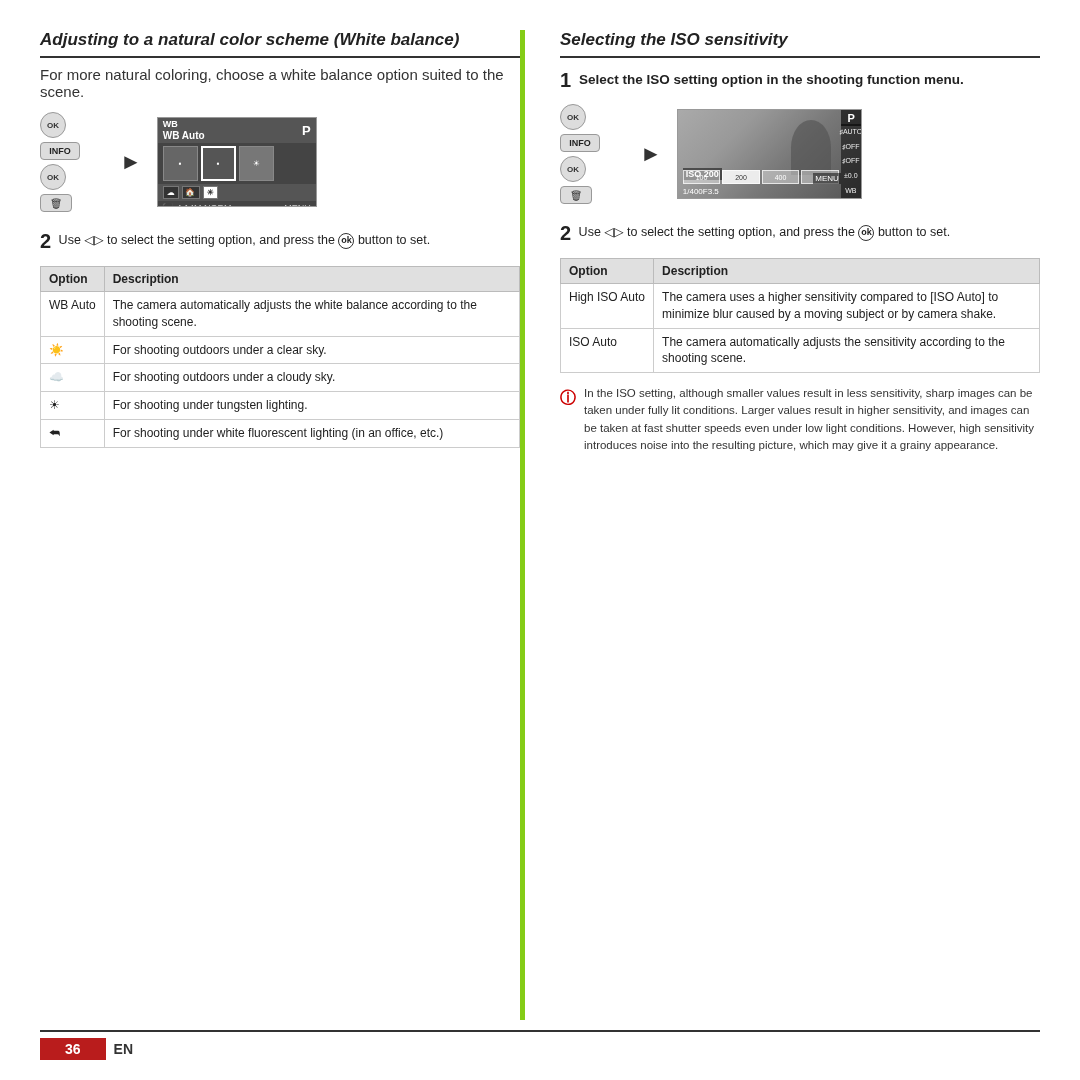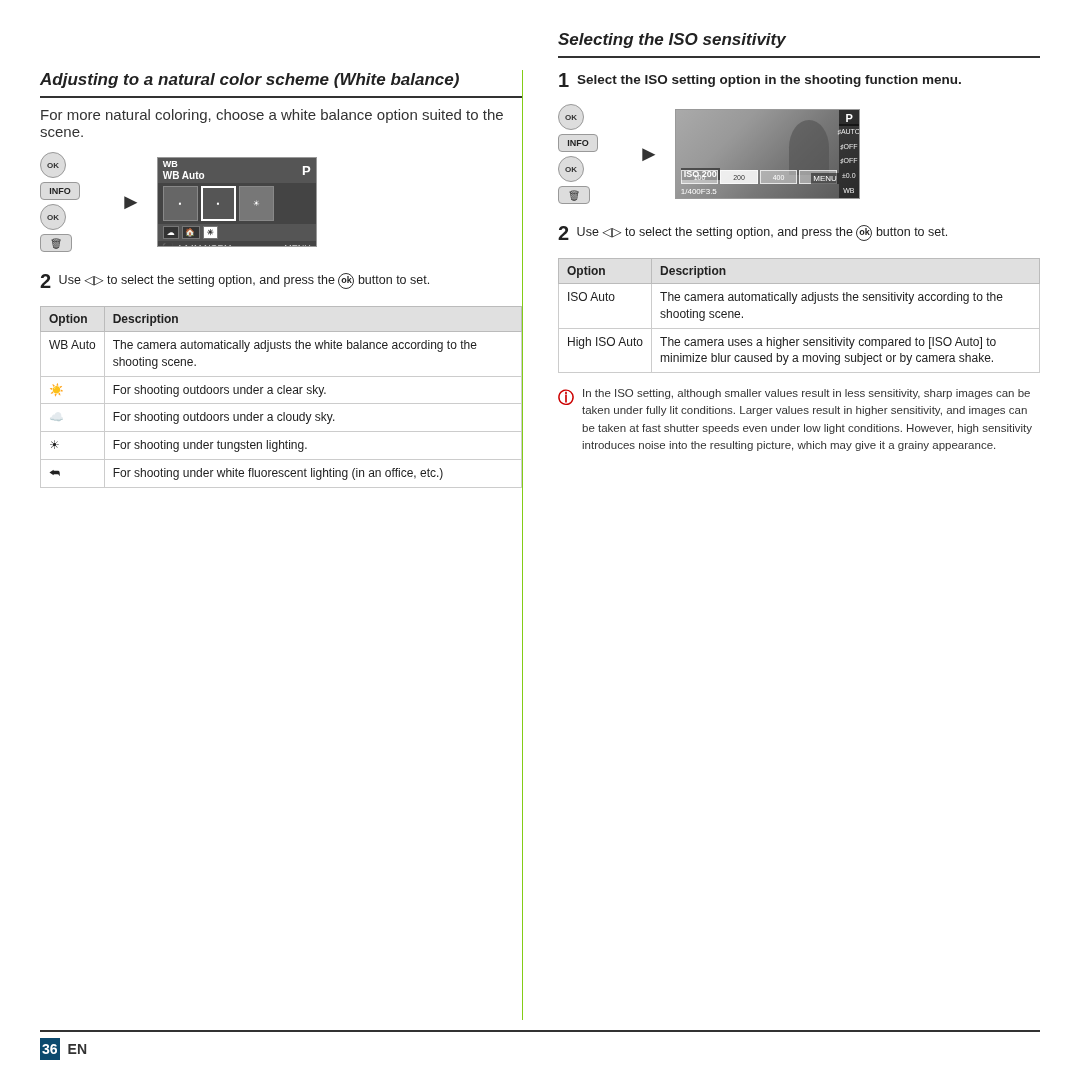--- a/index.html
+++ b/index.html
@@ -19,22 +19,21 @@
       flex-direction: column;
       padding: 30px 40px 20px 40px;
     }
     .columns {
       display: flex;
       gap: 30px;
       flex: 1;
     }
     .col-left {
       flex: 1;
-      border-right: 1px solid #84cc16;
-      margin-top: 40px;
+      border-right: 5px solid #84cc16;
     }
     .col-right {
       flex: 1;
       padding-left: 5px;
     }
     .section-title {
       font-style: italic;
       font-weight: bold;
       font-size: 17px;
       margin-bottom: 8px;
@@ -242,25 +241,25 @@
       margin-top: 1px;
     }
     .page-footer {
       border-top: 2px solid #333;
       padding-top: 6px;
       margin-top: 10px;
       display: flex;
       align-items: center;
     }
     .page-num-box {
-      background: #0c4a6e;
+      background: #b91c1c;
       color: #fff;
       font-size: 14px;
       font-weight: bold;
-      padding: 3px 2px;
+      padding: 3px 25px;
       margin-right: 8px;
     }
     .footer-lang {
       font-size: 14px;
       font-weight: bold;
       color: #333;
     }
     .camera-controls {
       display: flex;
       flex-direction: column;
@@ -470,26 +469,26 @@
 
       <table>
         <thead>
           <tr>
             <th>Option</th>
             <th>Description</th>
           </tr>
         </thead>
         <tbody id="right-table-body">
         <tr>
+              <td class="td-option">High ISO Auto</td>
+              <td>The camera uses a higher sensitivity compared to [ISO Auto] to minimize blur caused by a moving subject or by camera shake.</td>
+            </tr>
+            <tr>
               <td class="td-option">ISO Auto</td>
               <td>The camera automatically adjusts the sensitivity according to the shooting scene.</td>
-            </tr>
-            <tr>
-              <td class="td-option">High ISO Auto</td>
-              <td>The camera uses a higher sensitivity compared to [ISO Auto] to minimize blur caused by a moving subject or by camera shake.</td>
             </tr>
           </tbody>
       </table>
 
       <div class="note-block">
         <div class="note-icon">ⓘ</div>
         <div>In the ISO setting, although smaller values result in less sensitivity, sharp images can be taken under fully lit conditions. Larger values result in higher sensitivity, and images can be taken at fast shutter speeds even under low light conditions. However, high sensitivity introduces noise into the resulting picture, which may give it a grainy appearance.</div>
       </div>
     </div>
 

